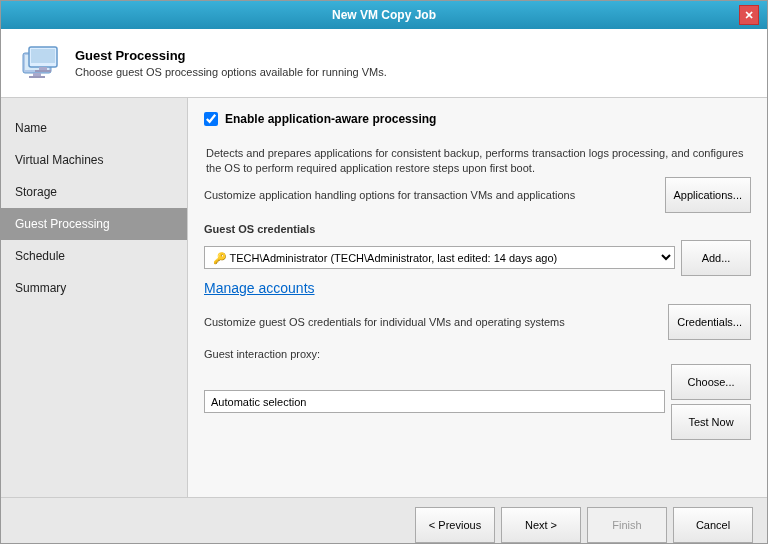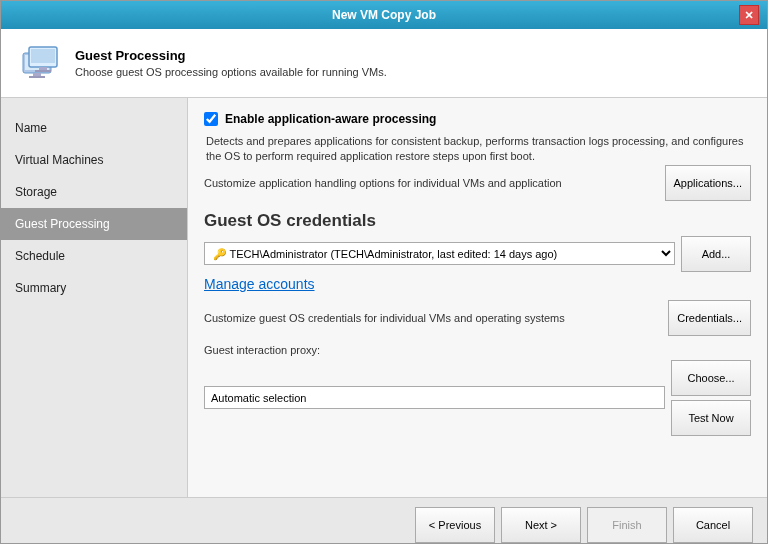--- a/index.html
+++ b/index.html
@@ -104,21 +104,21 @@
     .content {
       flex: 1;
       padding: 14px 16px;
       background: #f7f7f7;
       overflow-y: auto;
     }
 
     .checkbox-row {
       display: flex;
       align-items: center;
-      margin-bottom: 8px;
+      margin-bottom: 20px;
     }
 
     .checkbox-row input[type="checkbox"] {
       margin-right: 7px;
       width: 14px;
       height: 14px;
     }
 
     .checkbox-label {
       font-size: 12px;
@@ -156,21 +156,21 @@
       color: #000;
     }
 
     .btn:disabled {
       color: #999;
       cursor: default;
       background: #f0f0f0;
     }
 
     .section-label {
-      font-size: 17px;
+      font-size: 11px;
       color: #333;
       font-weight: 600;
       margin-bottom: 5px;
     }
 
     .credential-row {
       display: flex;
       align-items: center;
       margin-bottom: 4px;
     }
@@ -307,21 +307,21 @@
     <div class="content">
 
       <div class="checkbox-row">
         <input type="checkbox" checked="" id="enableChk" style="">
         <label for="enableChk" class="checkbox-label">Enable application-aware processing</label>
       </div>
 
       <div class="description-text" style="margin-left:2px;">Detects and prepares applications for consistent backup, performs transaction logs processing, and configures the OS to perform required application restore steps upon first boot.</div>
 
       <div class="row-with-button">
-        <span class="row-label">Customize application handling options for individual VMs and application</span>
+        <span class="row-label">Customize application handling options for transaction VMs and applications</span>
         <button class="btn">Applications...</button>
       </div>
 
       <div class="section-label">Guest OS credentials</div>
 
       <div class="credential-row">
         <select class="credential-select">
           <option>🔑 TECH\Administrator (TECH\Administrator, last edited: 14 days ago)</option>
         </select>
         <span style="width:6px"></span>

